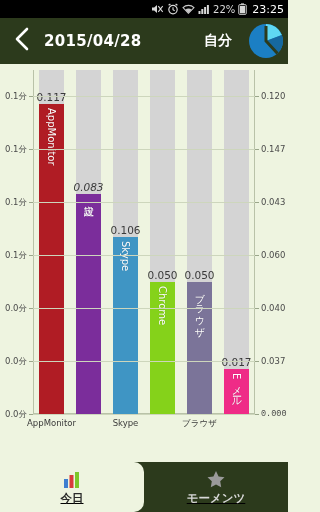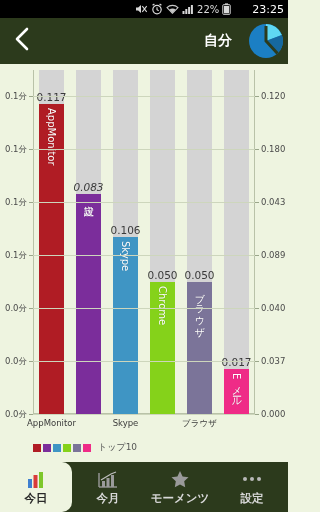--- a/index.html
+++ b/index.html
@@ -12,21 +12,21 @@
 
   
   .statusbar {
     position:absolute; top:0; left:0; width:288px; height:18px;
     background:#000; color:#fff;
     display:flex; align-items:center; justify-content:flex-end;
     padding-right:4px; gap:3px;
   }
   .st-icon { display:inline-flex; align-items:center; }
   .st-text { font-size:10px; color:#dcdcdc; letter-spacing:0; }
-  .st-clock { font-size:11px; color:#fff; margin-left:18px;text-align:center; }
+  .st-clock { font-size:11px; color:#fff; margin-left:2px;text-align:center; }
 
   
   .header {
     position:absolute; top:18px; left:0; width:288px; height:46px;
     background:#2c3a1c;
     display:flex; align-items:center;
   }
   .back-btn { width:44px; height:46px; display:flex; align-items:center; justify-content:center; }
   .hdr-date { color:#ffffff; font-size:15px; font-weight:bold; letter-spacing:.3px; }
   .hdr-spacer { flex:1; }
@@ -98,20 +98,21 @@
 
   
   .tabbar {
     position:absolute; left:0; bottom:0; width:288px; height:50px;
     background:#2c3a1c; display:flex;
   }
   .tab {
     flex:1; display:flex; flex-direction:column;
     align-items:center; justify-content:center; gap:2px;
     position:relative;
+    text-decoration:underline;
   }
   .tab-icon { height:20px; display:flex; align-items:flex-end; justify-content:center; }
   .tab-label { font-size:11.5px; color:#d8d8d8; font-weight:bold; }
   .tab.active { background:#eef4e0; border-radius:0 10px 10px 0; }
   .tab.active .tab-label { color:#2a2a2a; }
 
   .dots { display:flex; gap:3px; align-items:center; height:20px; }
   .dot { width:4px; height:4px; border-radius:50%; background:#b9b9b9; }
 </style>
 </head>
@@ -159,20 +160,21 @@
   </div>
 
   <div class="header">
     <div class="back-btn">
       <span>
         <svg width="20" height="26" viewBox="0 0 20 26">
             <path d="M15 3L5 13l10 10" fill="none" stroke="#ffffff" stroke-width="2.6" stroke-linecap="round" stroke-linejoin="round"></path>
           </svg>
       </span>
     </div>
+    <div class="hdr-date">2015/04/28</div>
     <div class="hdr-spacer"></div>
     <div class="hdr-who">自分</div>
     <div class="hdr-logo">
       <svg width="38" height="38" viewBox="0 0 38 38">
         <circle cx="19" cy="19" r="17" fill="#1b7fc4"></circle>
         <path d="M19 19 L19 2 A17 17 0 0 1 34.8 13 Z" fill="#5fd8f2"></path>
         <path d="M19 19 L34.8 13 A17 17 0 0 1 30 32 Z" fill="#16689f"></path>
         <path d="M19 4 L19 19 L30.5 31.5" fill="none" stroke="#2c3a1c" stroke-width="3"></path>
       </svg>
     </div>
@@ -249,89 +251,55 @@
           <div class="ylab ylab-l" style="top: calc(69.2308% - 4px);">0.0分</div>
           <div class="tick tick-l" style="top: 84.6154%;"></div>
           <div class="ylab ylab-l" style="top: calc(84.6154% - 4px);">0.0分</div>
           <div class="tick tick-l" style="top: 100%;"></div>
           <div class="ylab ylab-l" style="top: calc(100% - 4px);">0.0分</div>
         </div>
       <div id="yticks-r">
           <div class="tick tick-r" style="top: 7.69231%;"></div>
           <div class="ylab ylab-r" style="top: calc(7.69231% - 4px);">0.120</div>
           <div class="tick tick-r" style="top: 23.0769%;"></div>
-          <div class="ylab ylab-r" style="top: calc(23.0769% - 4px);">0.180</div>
+          <div class="ylab ylab-r" style="top: calc(23.0769% - 4px);">0.147</div>
           <div class="tick tick-r" style="top: 38.4615%;"></div>
           <div class="ylab ylab-r" style="top: calc(38.4615% - 4px);">0.043</div>
           <div class="tick tick-r" style="top: 53.8462%;"></div>
-          <div class="ylab ylab-r" style="top: calc(53.8462% - 4px);">0.089</div>
+          <div class="ylab ylab-r" style="top: calc(53.8462% - 4px);">0.060</div>
           <div class="tick tick-r" style="top: 69.2308%;"></div>
           <div class="ylab ylab-r" style="top: calc(69.2308% - 4px);">0.040</div>
           <div class="tick tick-r" style="top: 84.6154%;"></div>
           <div class="ylab ylab-r" style="top: calc(84.6154% - 4px);">0.037</div>
           <div class="tick tick-r" style="top: 100%;"></div>
-          <div class="ylab ylab-r" style="top: calc(100% - 4px);">0.000</div>
+          <div class="ylab ylab-r" style="top: calc(100% - 4px); font-family: Liberation Mono, monospace;">0.000</div>
         </div>
       <div id="xticks">
           <div class="xlab" style="left: 8.33333%; top: calc(100% + 5px);">AppMonitor</div>
           <div class="xlab" style="left: 41.6667%; top: calc(100% + 5px);">Skype</div>
           <div class="xlab" style="left: 75%; top: calc(100% + 5px);">ブラウザ</div>
         </div>
     </div>
 
-    <div class="legend">
-      <span id="legend-swatches" style="display:flex;gap:2px;">
-          <span class="lg-sw" style="background: rgb(176, 28, 36);"></span>
-          <span class="lg-sw" style="background: rgb(123, 45, 155);"></span>
-          <span class="lg-sw" style="background: rgb(63, 149, 196);"></span>
-          <span class="lg-sw" style="background: rgb(133, 210, 26);"></span>
-          <span class="lg-sw" style="background: rgb(123, 116, 153);"></span>
-          <span class="lg-sw" style="background: rgb(239, 43, 135);"></span>
-        </span>
-      <span class="lg-text">トップ10</span>
-    </div>
   </div>
 
   <div class="tabbar" id="tabbar">
       <div class="tab active">
         <div class="tab-icon">
           <svg width="22" height="18" viewBox="0 0 22 18">
             <rect x="3" y="8" width="4" height="9" fill="#3f7fd0"></rect>
             <rect x="8.5" y="4" width="4" height="13" fill="#d93b3b"></rect>
             <rect x="14" y="1" width="4" height="16" fill="#7dc72a"></rect>
           </svg>
         </div>
         <div class="tab-label">今日</div>
       </div>
       <div class="tab">
         <div class="tab-icon">
-          <svg width="22" height="18" viewBox="0 0 22 18">
-            <path d="M2 16h18" stroke="#9a9a9a" stroke-width="1.4"></path>
-            <path d="M2 16V2" stroke="#9a9a9a" stroke-width="1.4"></path>
-            <rect x="5" y="10" width="3" height="6" fill="#9a9a9a"></rect>
-            <rect x="9.5" y="7" width="3" height="9" fill="#9a9a9a"></rect>
-            <rect x="14" y="4" width="3" height="12" fill="#9a9a9a"></rect>
-            <path d="M4 9l5-3 5-3 5-2" stroke="#bdbdbd" stroke-width="1.3" fill="none"></path>
-          </svg>
-        </div>
-        <div class="tab-label">今月</div>
-      </div>
-      <div class="tab">
-        <div class="tab-icon">
           <svg width="20" height="19" viewBox="0 0 20 19">
             <path d="M10 1l2.6 5.4 5.9.8-4.3 4.1 1 5.9-5.2-2.8-5.2 2.8 1-5.9L1.5 7.2l5.9-.8z" fill="#9a9a9a"></path>
           </svg>
         </div>
         <div class="tab-label">モーメンツ</div>
       </div>
-      <div class="tab">
-        <div class="tab-icon">
-          <div class="dots">
-            <span class="dot"></span>
-            <span class="dot"></span>
-            <span class="dot"></span>
-          </div>
-        </div>
-        <div class="tab-label">設定</div>
-      </div>
     </div>
 
 </div>
 
 </body></html>

